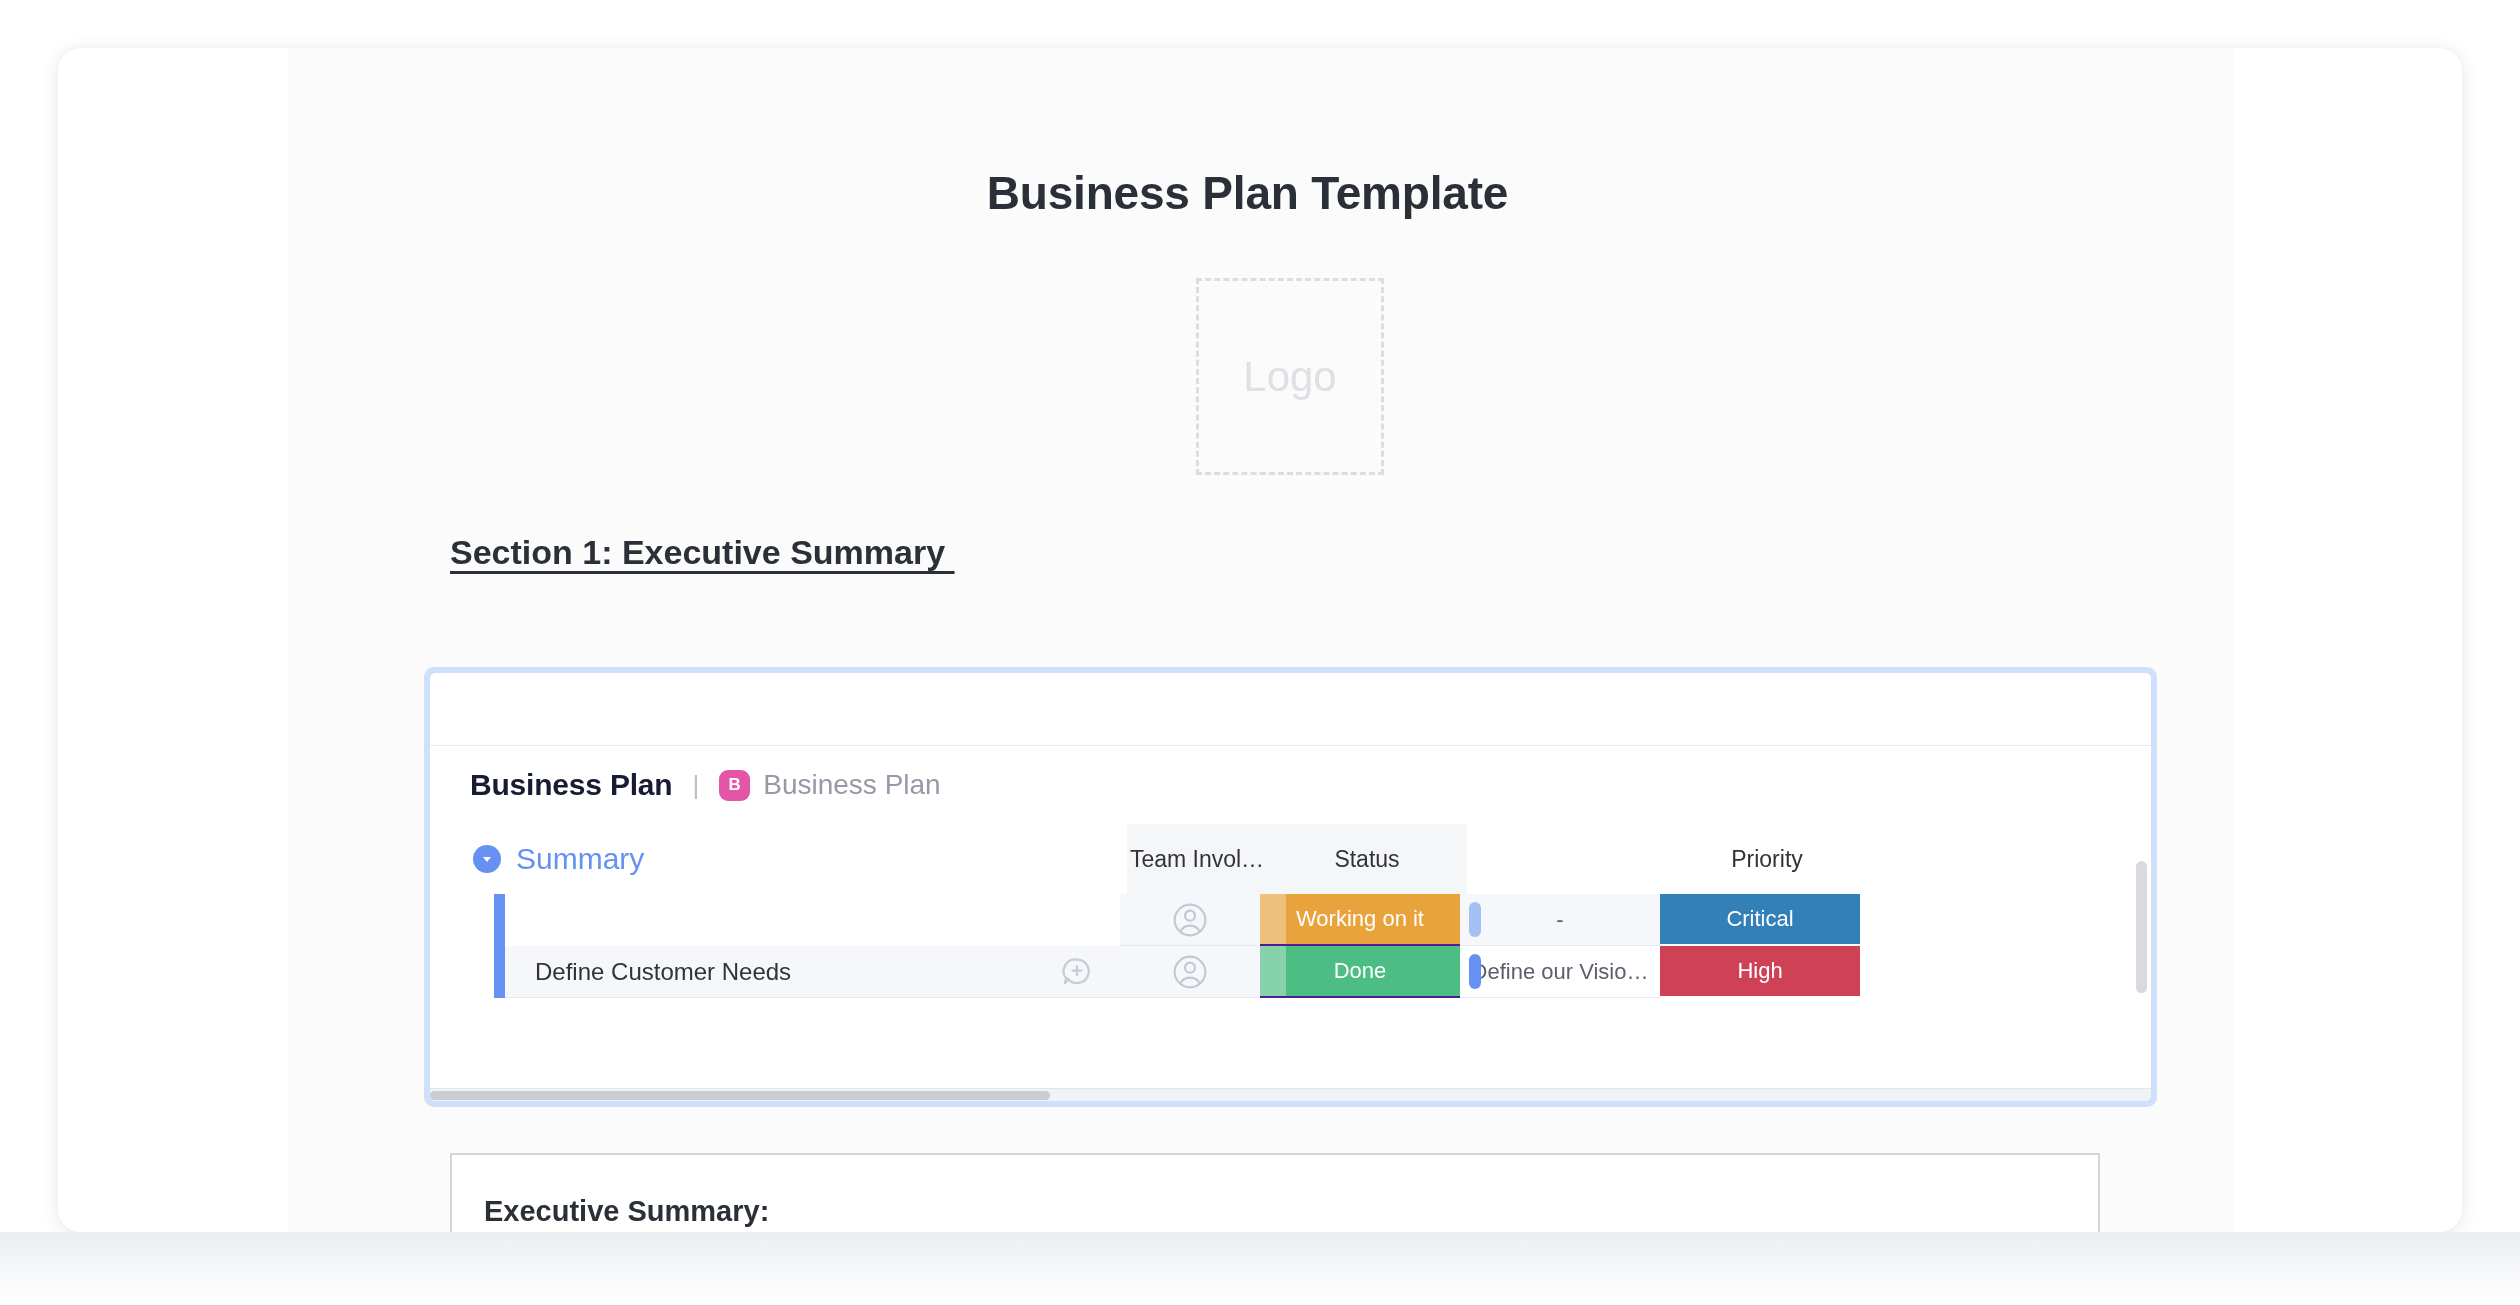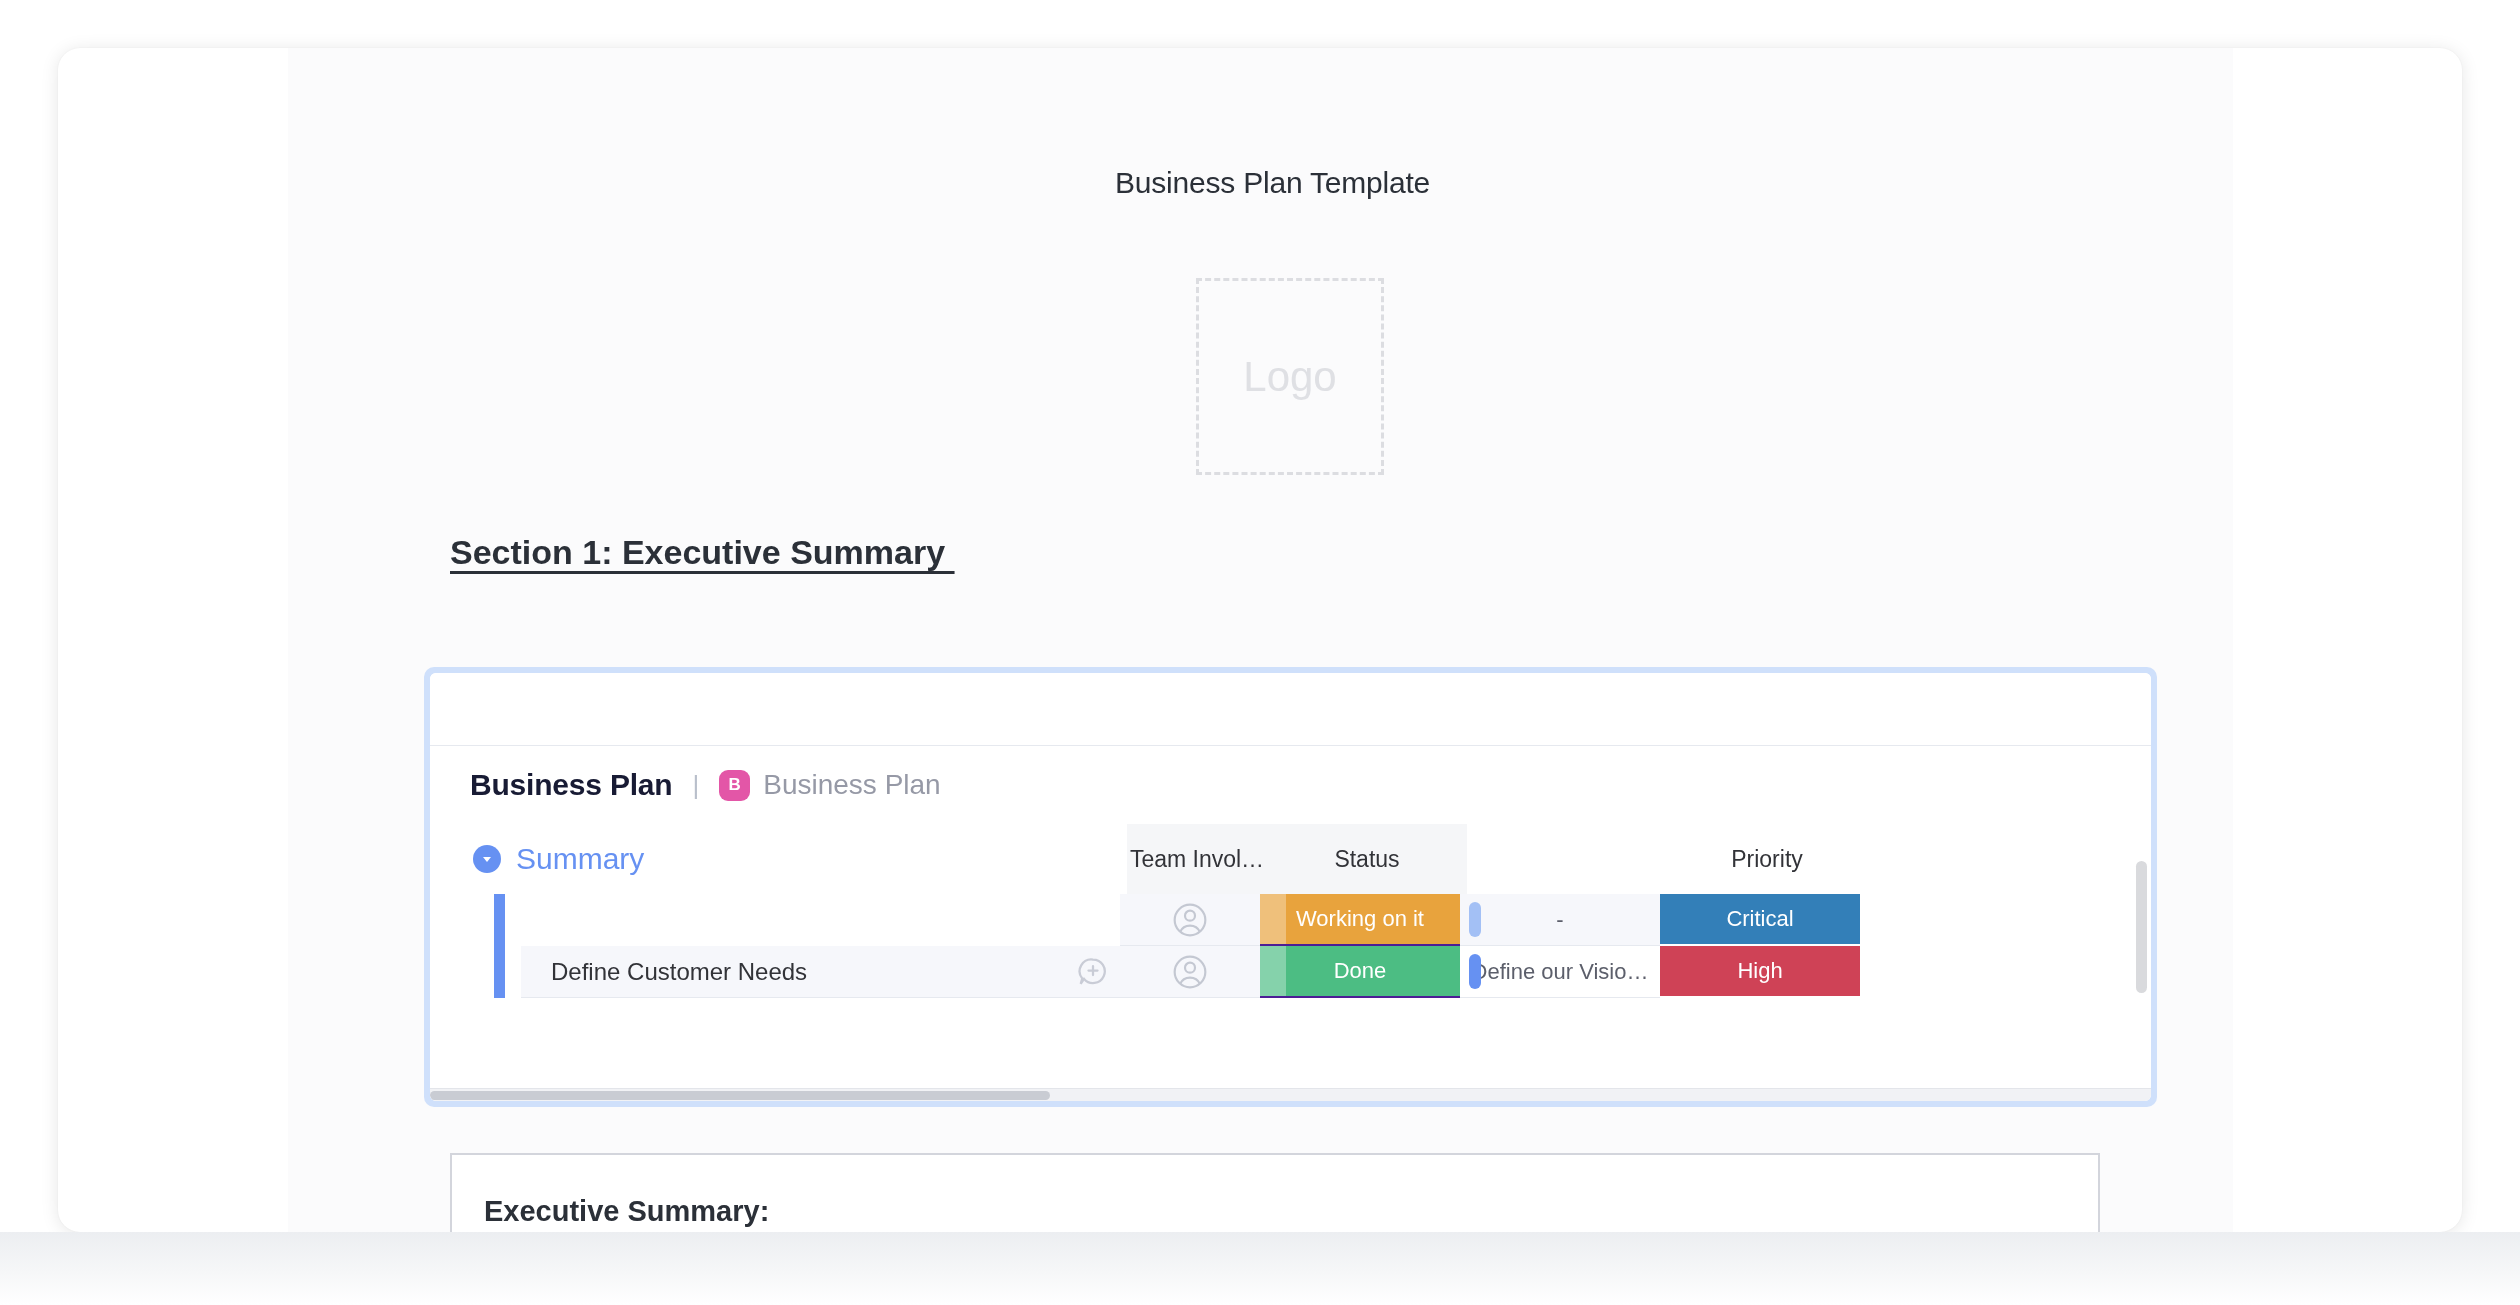--- a/index.html
+++ b/index.html
@@ -27,25 +27,25 @@
   .doc-page {
     position: absolute;
     left: 230px; top: 0px;
     width: 1945px; height: 1184px;
     background: #fbfbfc;
   }
 
   
   .doc-title {
     position: absolute;
-    left: 242px; top: 118px;
+    left: 217px; top: 118px;
     width: 1945px;
     text-align: center;
-    font-size: 30px;
-    font-weight: normal;
+    font-size: 46px;
+    font-weight: bold;
     color: #2b3038;
     letter-spacing: -0.2px;
   }
 
   
   .logo-box {
     position: absolute;
     left: 1138px; top: 230px;
     width: 188px; height: 197px;
     border: 3px dashed #dcdde1;
@@ -185,21 +185,21 @@
   .row-name {
     position: absolute; left: 75px; top: 0;
     width: 615px; height: 100%;
     background: #f6f7fb;
     border-bottom: 1px solid #e6e9ef;
     display: flex; align-items: center;
     padding-left: 30px;
     font-size: 24px;
     color: #323338;
   }
-  .row-name.alt { background: #f6f7fb; margin-left: 16px; }
+  .row-name.alt { background: #f6f7fb; }
   .chat-ico {
     position: absolute; right: 26px; top: 50%;
     transform: translateY(-50%);
     width: 34px; height: 34px;
     color: #c9ccd6;
   }
   .cell {
     position: absolute; top: 0; height: 100%;
     display: flex; align-items: center; justify-content: center;
     font-size: 22px;

